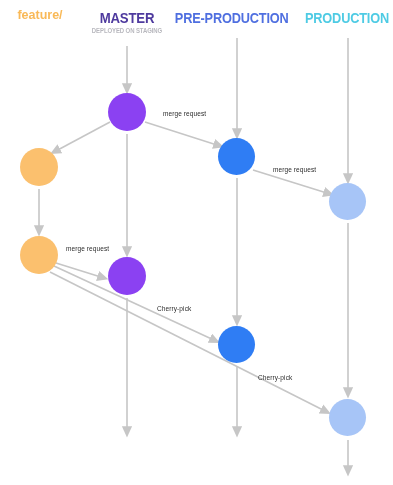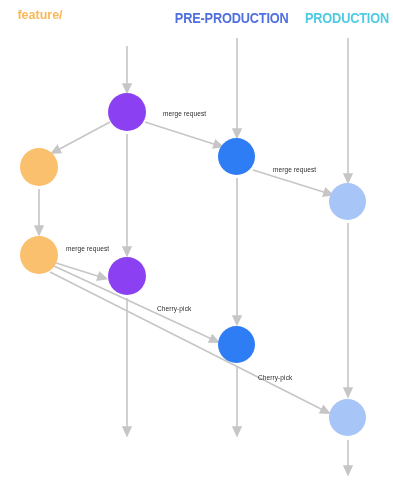--- a/index.html
+++ b/index.html
@@ -115,20 +115,24 @@
       <line x1="348" y1="440" x2="348" y2="472"></line>
     </g>
   </svg>
 
   <div class="lane-header" style="left:0px; top:8px; width:80px;">
     <div class="lane-title two-line" style="color:#f9b957;">
       <div>feature/</div>
     </div>
   </div>
 
+  <div class="lane-header" style="left:82px; top:10px; width:90px;">
+    <div class="lane-title" style="color:#4e3a9e; font-size:15px;">MASTER</div>
+    <div class="lane-sub">DEPLOYED ON STAGING</div>
+  </div>
 
   <div class="lane-header" style="left:168px; top:11px; width:114px;">
     <div class="lane-title" style="color:#4f6fe0; font-size:14.5px;">PRE-PRODUCTION</div>
   </div>
 
   <div class="lane-header" style="left:298px; top:11px; width:98px;">
     <div class="lane-title" style="color:#4ecbe4; font-size:14.5px;">PRODUCTION</div>
   </div>
 
   <div class="node" style="left:108px; top:93px; width:38px; height:38px; background:#8b41f2;"></div>

